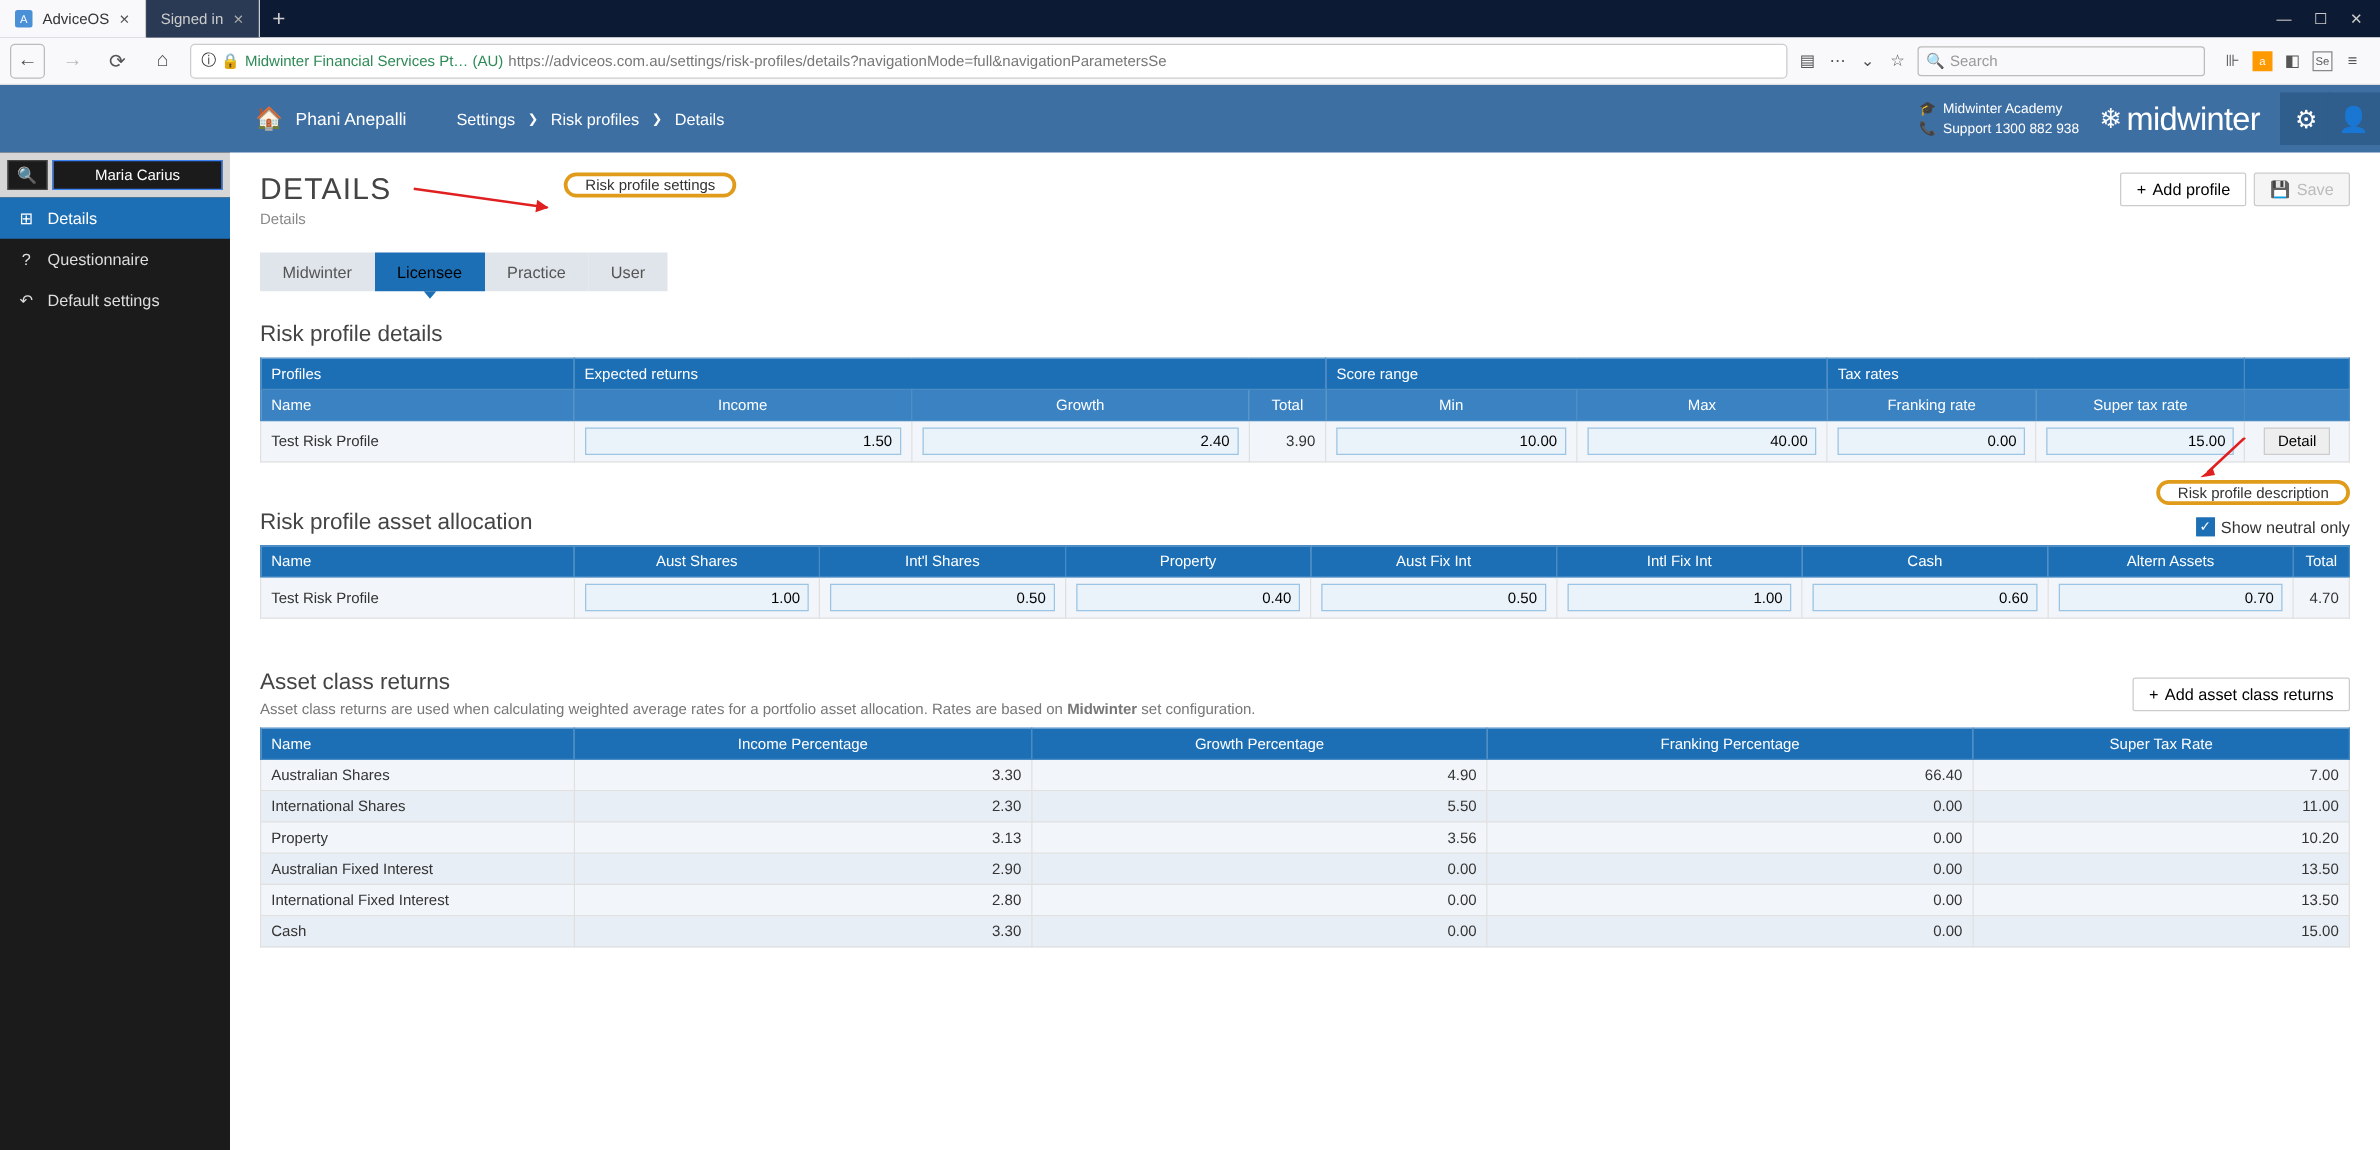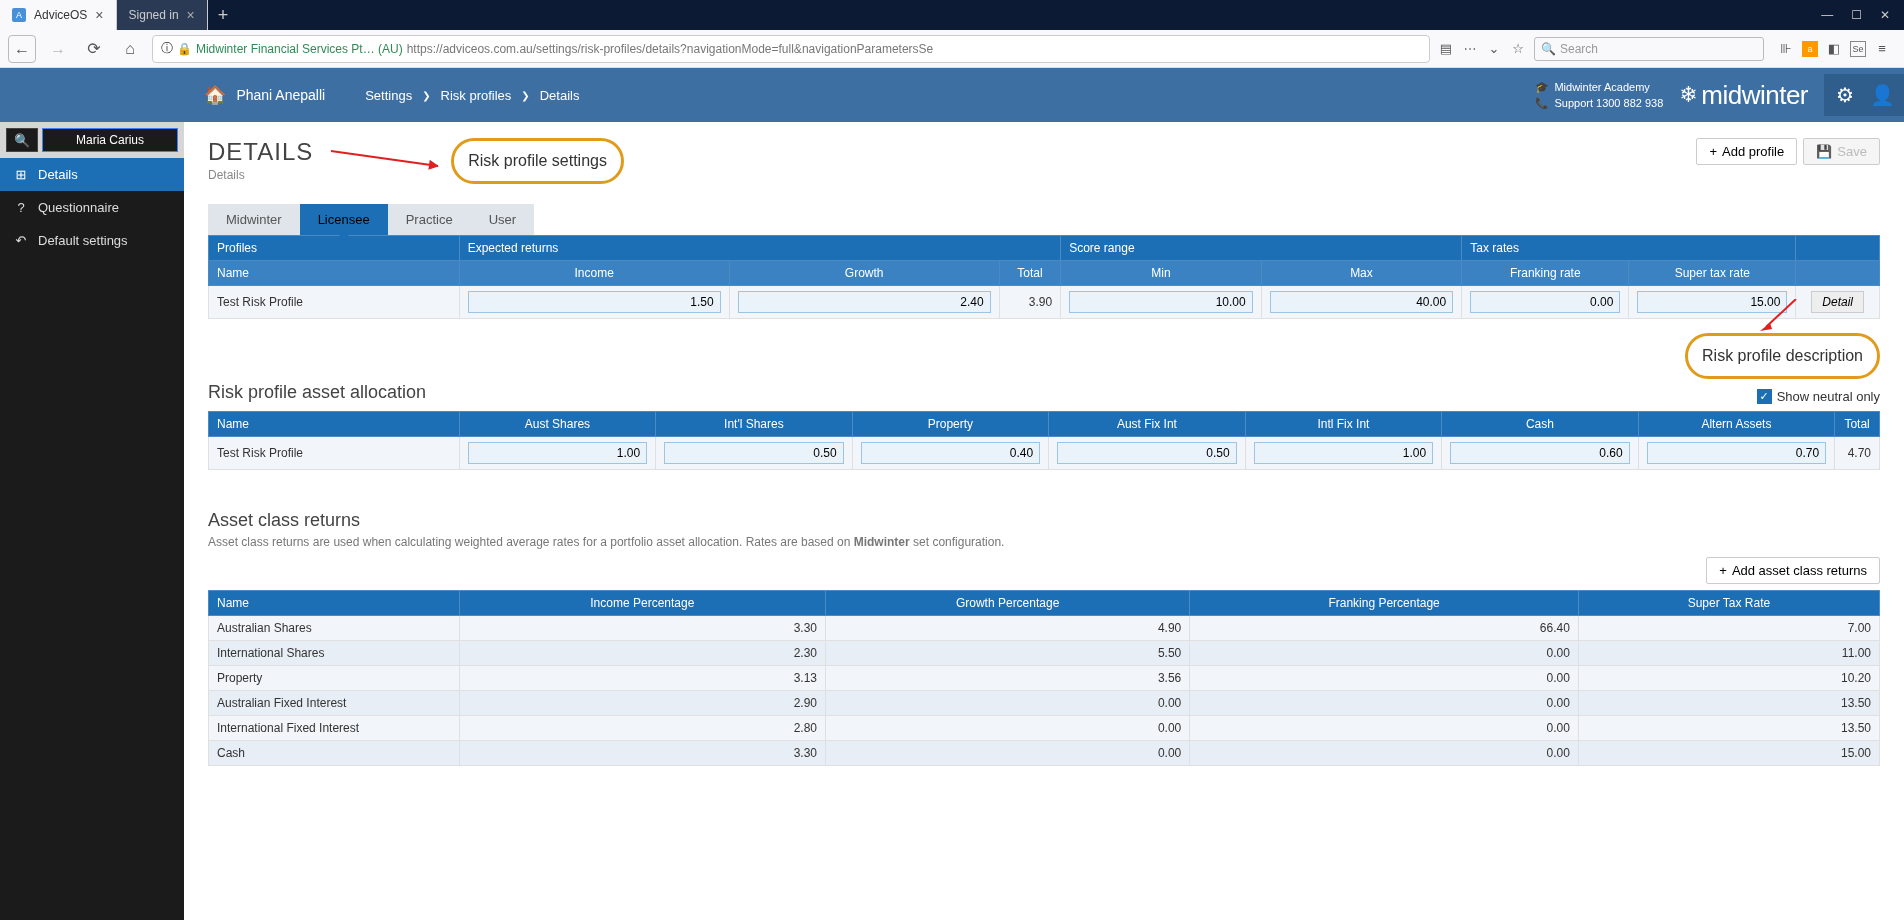--- a/index.html
+++ b/index.html
@@ -54,42 +54,42 @@
 
 .content { padding: 16px 24px; }
 .page-title-row { display: flex; align-items: flex-start; gap: 10px; }
 .page-title { font-size: 24px; font-weight: 400; color: #444; letter-spacing: 1px; }
 .page-sub { font-size: 12px; color: #888; margin-top: 2px; }
 .actions { margin-left: auto; display: flex; gap: 6px; }
 .btn { border: 1px solid #ccc; background: #fff; padding: 5px 12px; font-size: 13px; cursor: pointer; display: flex; align-items: center; gap: 5px; border-radius: 2px; }
 .btn.disabled { color: #bbb; cursor: default; background: #f5f5f5; }
 
 
-.callout { border: 3px solid #e09b1b; border-radius: 999px; padding: 11px 14px; font-size: 16px; background: #fff; position: relative; }
+.callout { border: 3px solid #e09b1b; border-radius: 999px; padding: 0 14px; font-size: 12px; background: #fff; position: relative; }
 .arrow { position: absolute; width: 100px; height: 2px; background: #e02020; transform-origin: left center; }
 .arrow::after { content: ''; position: absolute; right: -1px; top: -4px; border-left: 10px solid #e02020; border-top: 5px solid transparent; border-bottom: 5px solid transparent; }
 
 
 .tabs { margin-top: 20px; display: flex; }
 .tab-btn { background: #dfe5eb; border: none; padding: 8px 18px; font-size: 13px; color: #555; cursor: pointer; position: relative; }
 .tab-btn.active { background: #1c6fb5; color: #000000; }
 .tab-btn.active::after { content: ''; position: absolute; bottom: -6px; left: 50%; margin-left: -5px; border-top: 6px solid #1c6fb5; border-left: 5px solid transparent; border-right: 5px solid transparent; }
 
 
 .section-title { font-size: 18px; color: #444; margin: 24px 0 8px; }
 .section-sub { font-size: 12px; color: #777; margin-bottom: 8px; }
 table { width: 100%; border-collapse: collapse; font-size: 12px; }
 th { background: #1c6fb5; color: #fff; padding: 5px 8px; text-align: left; font-weight: 500; border: 1px solid #4a8bc4; }
 th.sub { background: #3a82c1; }
 th.center { text-align: center; }
 td { padding: 5px 8px; border: 1px solid #e0e0e0; background: #f2f6fa; }
 td.name { text-align: left; }
 td.num { text-align: right; margin-top: 41px; }
 .cell-input { width: 100%; height: 22px; border: 1px solid #9cc4e4; background: #eaf3fa; text-align: right; padding: 0 6px; font-size: 12px; }
-.detail-btn { background: #eee; border: 1px solid #ccc; padding: 3px 10px; cursor: pointer; font-size: 12px; font-style: italic; }
+.detail-btn { background: #eee; border: 1px solid #ccc; padding: 3px 10px; cursor: pointer; font-size: 12px; }
 
 .checkbox-row { display: flex; justify-content: flex-end; align-items: center; gap: 5px; margin: 10px 0 4px; font-size: 13px; }
 .chk { width: 15px; height: 15px; border: 1px solid #1c6fb5; background: #1c6fb5; display: inline-flex; align-items: center; justify-content: center; color: #fff; font-size: 11px; }
 
 tr.alt td { background: #e8eef5; }
 
 .annot2-wrap { position: relative; display: flex; justify-content: flex-end; margin: 14px 0 4px; }
 .annot2-arrow { position: absolute; right: 80px; top: -34px; width: 40px; height: 32px; }
 </style>
 </head>
@@ -227,20 +227,21 @@
         </div>
       </div>
 
       <div class="tabs">
         <button class="tab-btn">Midwinter</button>
         <button class="tab-btn active">Licensee</button>
         <button class="tab-btn">Practice</button>
         <button class="tab-btn">User</button>
       </div>
 
+      <div class="section-title">Risk profile details</div>
       <table>
         <thead>
           <tr>
             <th style="width:15%;">Profiles</th>
             <th colspan="3" style="width:36%;">Expected returns</th>
             <th colspan="2" style="width:24%;">Score range</th>
             <th colspan="2" style="width:20%;">Tax rates</th>
             <th style="width:5%;"></th>
           </tr>
           <tr>
@@ -307,21 +308,21 @@
             <td><input class="cell-input" value="0.40" style=""></td>
             <td><input class="cell-input" value="0.50" style=""></td>
             <td><input class="cell-input" value="1.00" style=""></td>
             <td><input class="cell-input" value="0.60" style=""></td>
             <td><input class="cell-input" value="0.70" style=""></td>
             <td class="num">4.70</td>
           </tr>
         </tbody>
       </table>
 
-      <div style="display:flex;align-items:flex-start;margin-top:40px;flex-direction:column;">
+      <div style="display:flex;align-items:center;margin-top:40px;">
         <div>
           <div class="section-title" style="margin:0 0 4px;">Asset class returns</div>
           <div class="section-sub">
             <span>Asset class returns are used when calculating weighted average rates for a portfolio asset allocation. Rates are based on </span><b>Midwinter</b><span> set configuration.</span>
           </div>
         </div>
         <button class="btn" style="margin-left:auto;margin-bottom:6px;">
           <span>+</span>
             <span>Add asset class returns</span>
         </button>

